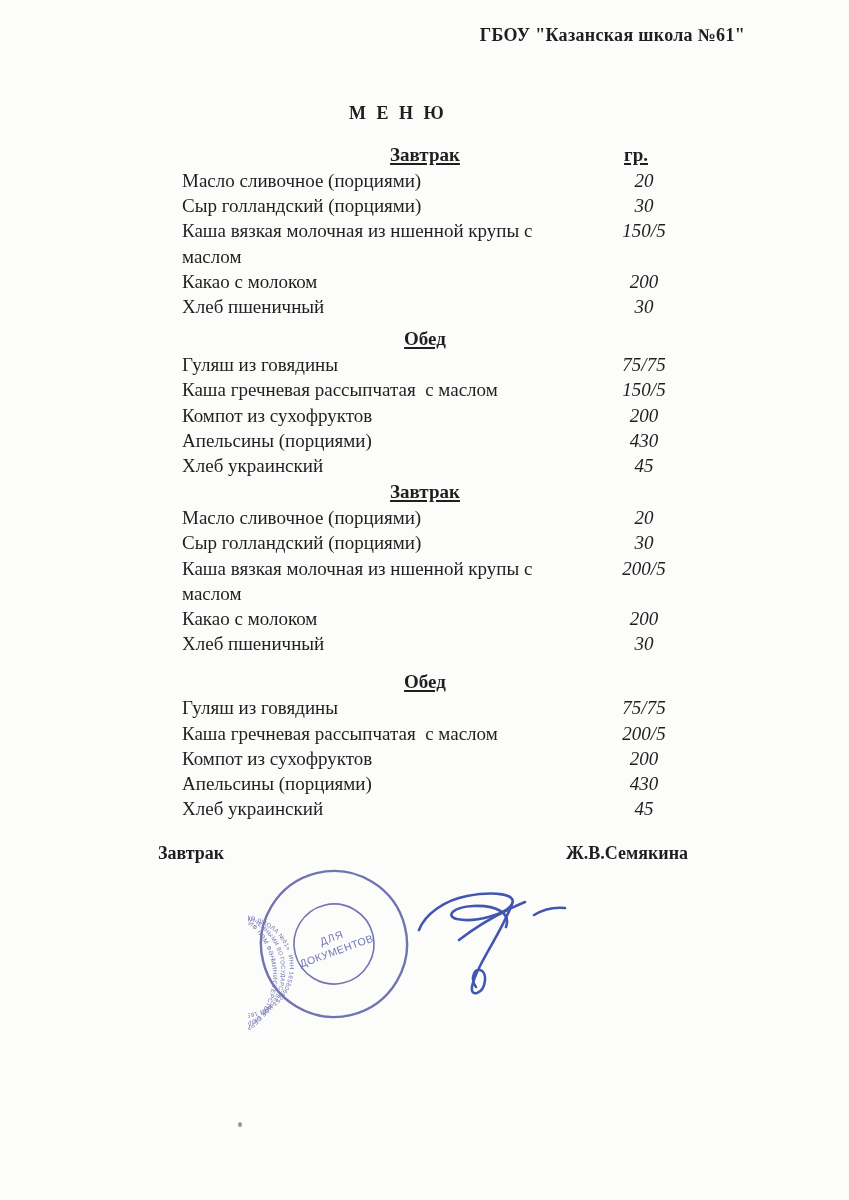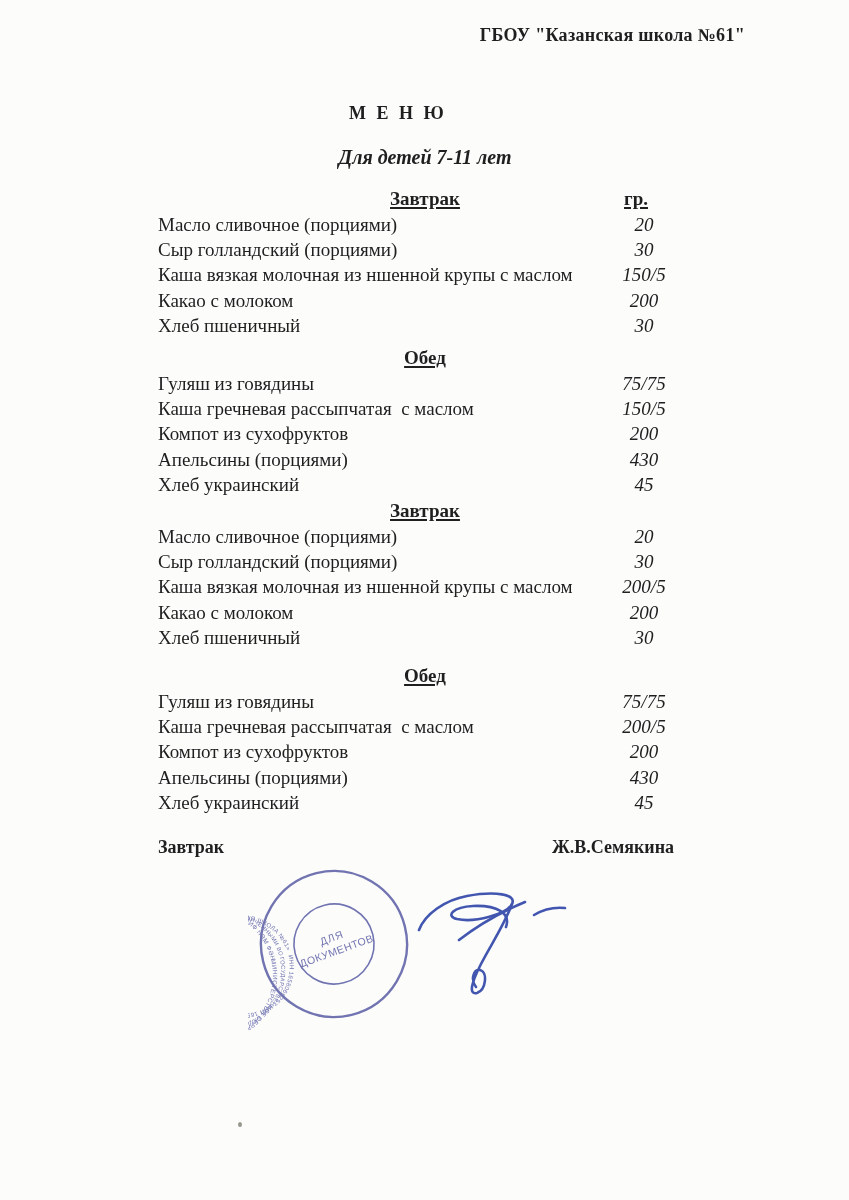--- a/index.html
+++ b/index.html
@@ -63,31 +63,32 @@
     text-align: center;
   }
   .meal-breakfast-1 { margin-top: 18px; }
   .meal-lunch-1 { margin-top: 8px; }
   .meal-breakfast-2 { margin-top: 2px; }
   .meal-lunch-2 { margin-top: 14px; }
   .item-row {
     display: flex;
     font-size: 19px;
     line-height: 25.2px;
+    margin-left: 24px;
   }
   .item-name { flex: 1; white-space: pre-wrap; }
   .item-amount { width: 96px; text-align: center; font-style: italic; }
   .sig-row {
     display: flex;
     font-size: 18px; font-weight: bold;
     line-height: 24px;
   }
   .sig-row-1 { margin-top: 20px; }
   .sig-row-2 { margin-top: 14px; }
-  .sig-name { margin-left: auto; margin-right: 18px; }
+  .sig-name { margin-left: auto; margin-right: 4px; }
   .stamp {
     position: absolute;
     left: 248px; top: 858px;
     width: 172px; height: 172px;
     opacity: 0.78;
   }
   .handwritten-signature {
     position: absolute;
     left: 415px; top: 882px;
     width: 230px; height: 120px;
@@ -105,21 +106,20 @@
 </head>
 <body>
 
 <div class="org-header">ГБОУ "Казанская школа №61"</div>
 
 <div class="content">
 
   <div class="menu-title">М Е Н Ю</div>
 
   <section class="group-1">
-    <div class="group-title">Для детей 7-11 лет</div>
 
     <div class="meal-header meal-breakfast-1">
       <span class="meal-title">Завтрак</span>
       <span class="unit-header">гр.</span>
     </div>
     <div class="item-row">
       <span class="item-name">Масло сливочное (порциями)</span>
       <span class="item-amount">20</span>
     </div>
     <div class="item-row">

